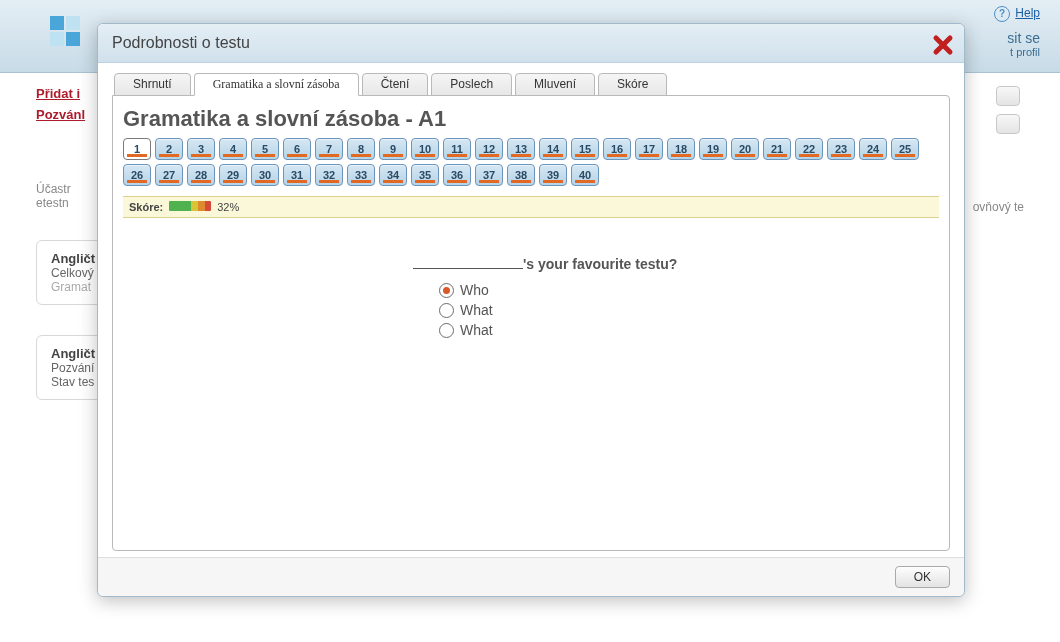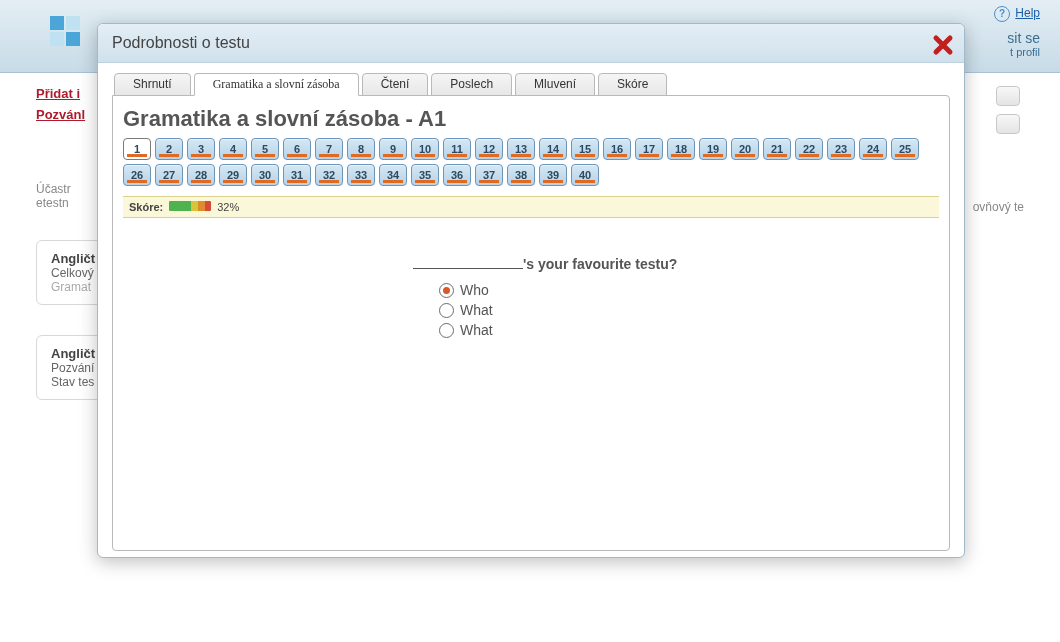--- a/index.html
+++ b/index.html
@@ -352,13 +352,16 @@
               <span>What</span>
             </div>
             <div class="option">
               <span class="radio"></span>
               <span>What</span>
             </div>
           </div>
       </div>
     </div>
   </div>
+  <div class="modal-footer">
+    <button class="ok-btn">OK</button>
+  </div>
 </div>
 
 </body></html>

